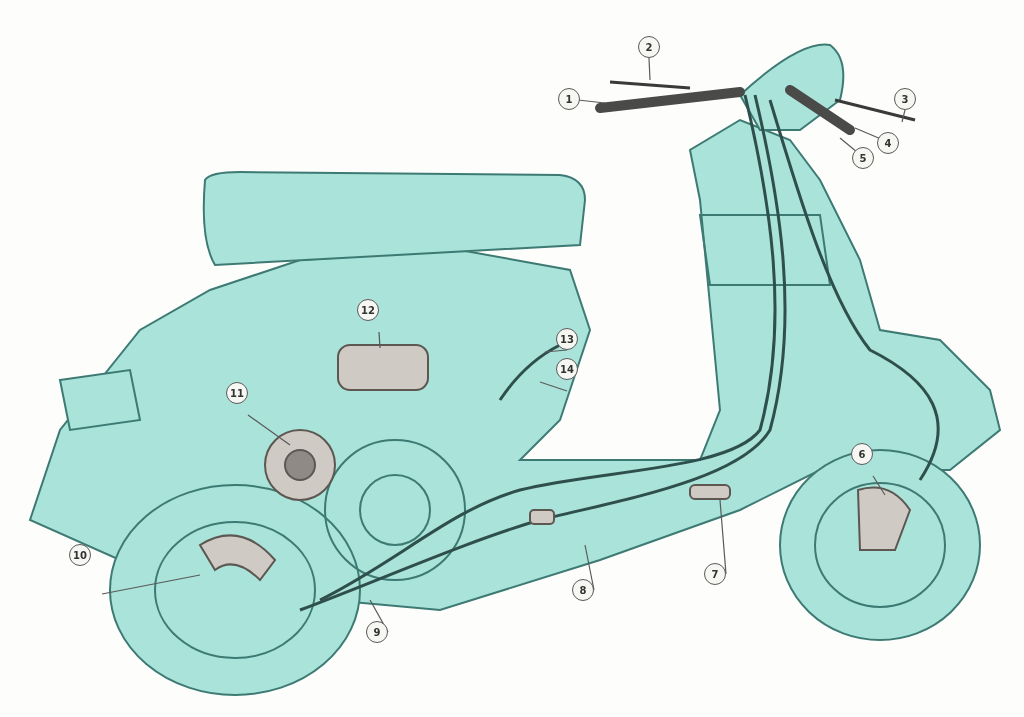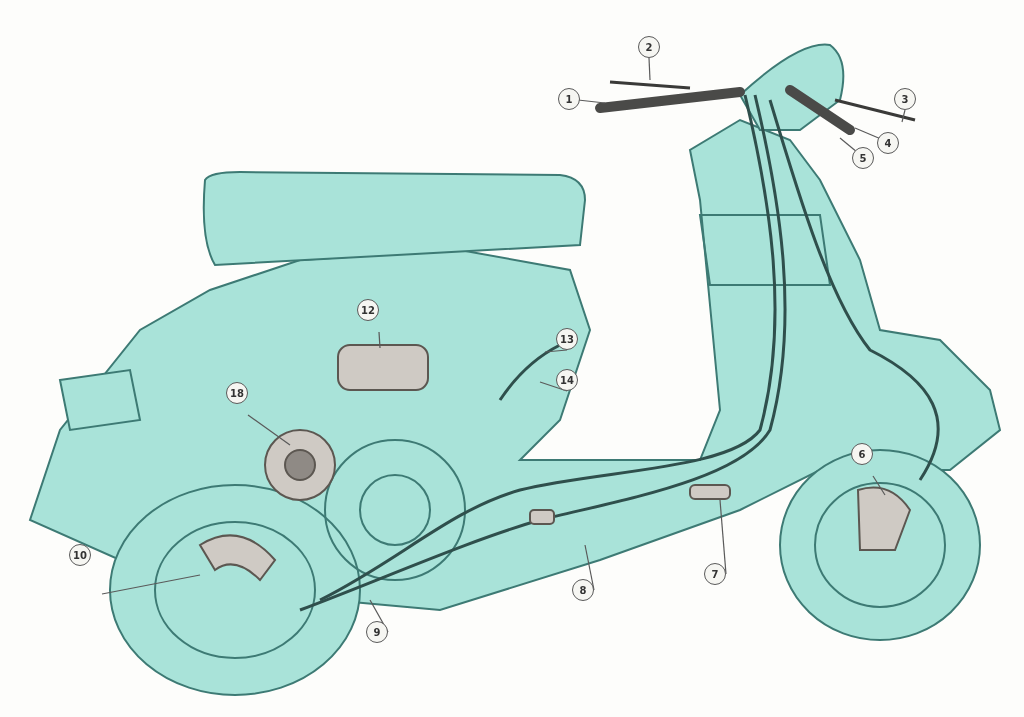--- a/index.html
+++ b/index.html
@@ -82,17 +82,17 @@
   <div class="callout" style="left:558px;top:88px">1</div>
   <div class="callout" style="left:638px;top:36px">2</div>
   <div class="callout" style="left:894px;top:88px">3</div>
   <div class="callout" style="left:877px;top:132px">4</div>
   <div class="callout" style="left:852px;top:147px">5</div>
   <div class="callout" style="left:851px;top:443px">6</div>
   <div class="callout" style="left:704px;top:563px">7</div>
   <div class="callout" style="left:572px;top:579px">8</div>
   <div class="callout" style="left:366px;top:621px">9</div>
   <div class="callout" style="left:69px;top:544px">10</div>
-  <div class="callout" style="left:226px;top:382px">18</div>
+  <div class="callout" style="left:226px;top:382px">11</div>
   <div class="callout" style="left:357px;top:299px">12</div>
   <div class="callout" style="left:556px;top:328px">13</div>
-  <div class="callout" style="left:556px;top:369px">14</div>
+  <div class="callout" style="left:556px;top:358px">14</div>
 </div>
 
 </body></html>

